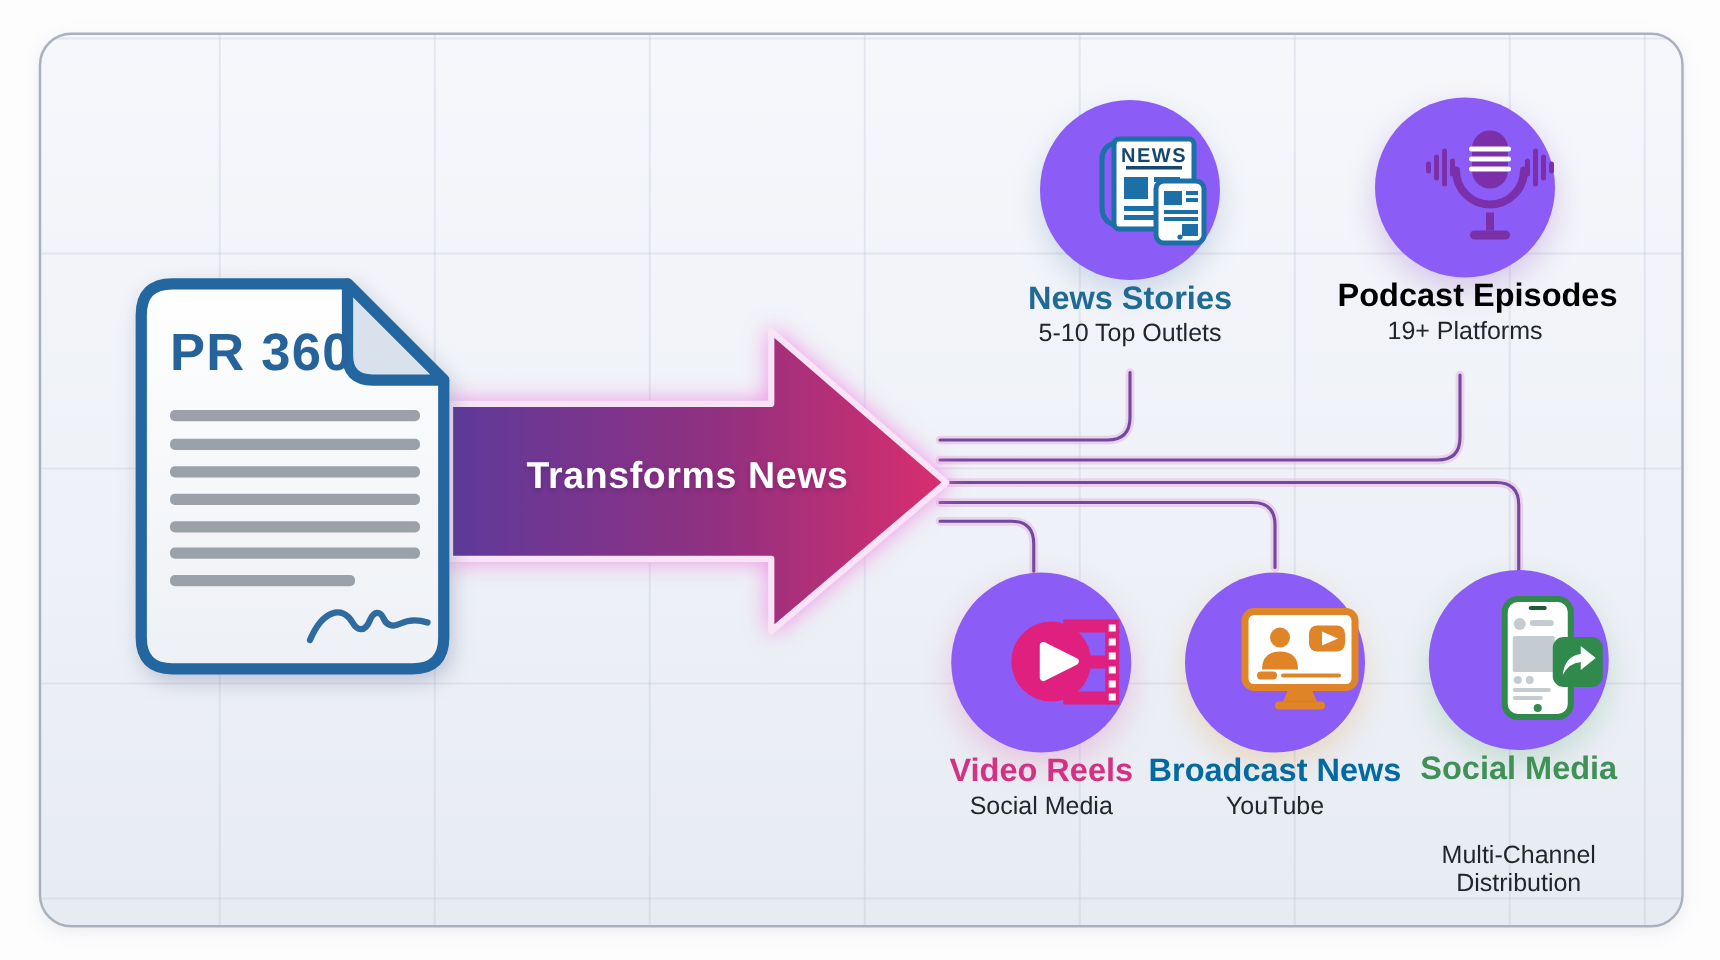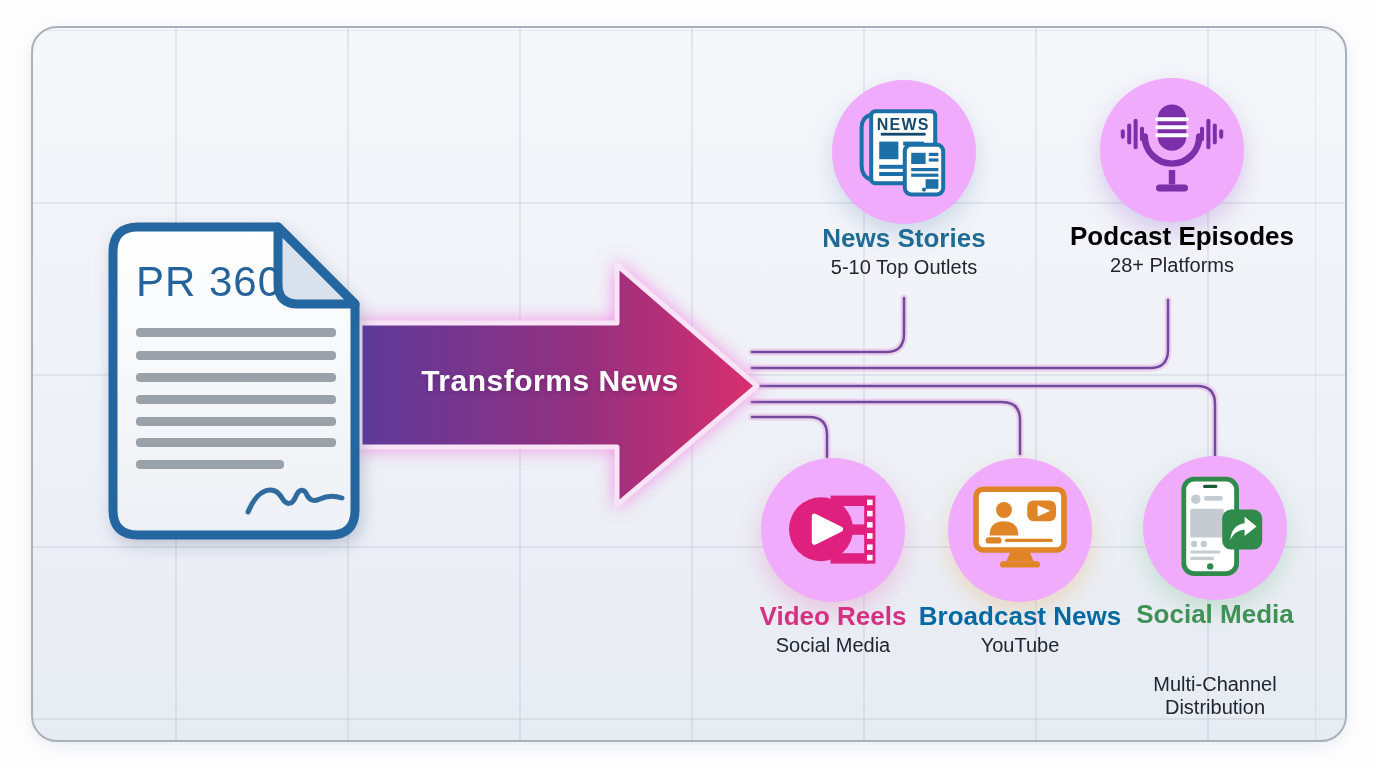--- a/index.html
+++ b/index.html
@@ -17,34 +17,34 @@
     position:absolute;inset:0;border-radius:24px;
     background-image:
       repeating-linear-gradient(to right, rgba(185,192,212,.30) 0 1.5px, transparent 1.5px 172px),
       repeating-linear-gradient(to bottom, rgba(185,192,212,.30) 0 1.5px, transparent 1.5px 172px);
     background-position:-30px 2px;
   }
   .connectors{position:absolute;left:0;top:0;width:1376px;height:768px;pointer-events:none;}
   .doc{position:absolute;left:108px;top:222px;width:252px;height:318px;}
   .doc svg{position:absolute;left:0;top:0;filter:drop-shadow(3px 6px 8px rgba(60,70,110,.25));}
   .doc-title{
-    position:absolute;left:28px;top:36px;font-size:42px;font-weight:400;
+    position:absolute;left:28px;top:36px;font-size:42px;font-weight:700;
     color:#26639b;letter-spacing:1px;
   }
   .arrow-wrap{position:absolute;left:356px;top:253px;width:420px;height:268px;}
   .arrow-wrap svg{filter:drop-shadow(0 0 9px rgba(240,130,225,.85));}
   .arrow-label{
     position:absolute;left:380px;top:364px;width:340px;text-align:center;
     font-size:30px;font-weight:bold;color:#ffffff;letter-spacing:.5px;
     text-shadow:0 2px 4px rgba(70,20,90,.35);
   }
   .node{position:absolute;width:244px;text-align:center;}
   .circle{
-    width:144px;height:144px;border-radius:50%;background:#f0abfc;
-    margin:0 auto;display:flex;align-items:center;justify-content:center;
+    width:144px;height:144px;border-radius:50%;background:#8b5cf6;
+    margin:0 auto;display:flex;align-items:center;justify-content:flex-end;
   }
   .node-label{font-size:26px;font-weight:bold;line-height:1.1;}
   .node-sub{margin-top:3px;font-size:20px;color:#21262e;line-height:1.15;}
   #node-news{left:782px;top:80px;}
   #node-podcast{left:1050px;top:78px;}
   #node-video{left:711px;top:458px;}
   #node-broadcast{left:898px;top:458px;}
   #node-social{left:1093px;top:456px;}
   #node-news .circle{box-shadow:0 10px 22px rgba(90,130,180,.25);}
   #node-podcast .circle{box-shadow:0 10px 24px rgba(150,95,200,.30);}
@@ -165,21 +165,21 @@
           <rect x="44" y="24" width="42" height="5" rx="2.5"></rect>
           <rect x="44" y="34" width="42" height="5" rx="2.5"></rect>
           <rect x="44" y="44" width="42" height="5" rx="2.5"></rect>
         </g>
         <path d="M31 48 a34 34 0 0 0 68 0" fill="none" stroke="#7b2fa8" stroke-width="8" stroke-linecap="round"></path>
         <rect x="61" y="90" width="8" height="18" fill="#7b2fa8"></rect>
         <rect x="45" y="108" width="40" height="9" rx="4.5" fill="#7b2fa8"></rect>
       </svg>
     </div>
     <div class="node-label" style="color: #000000; text-align: right;">Podcast Episodes</div>
-    <div class="node-sub">28+ Platforms</div>
+    <div class="node-sub">19+ Platforms</div>
   </div>
 
   <div class="node" id="node-video">
     <div class="circle">
       <svg width="104" height="104" viewBox="0 0 130 130">
         <g fill="#e0207e">
           <rect x="62" y="22" width="46" height="13"></rect>
           <rect x="62" y="58" width="46" height="13"></rect>
           <rect x="62" y="94" width="46" height="13"></rect>
           <rect x="104" y="22" width="14" height="85"></rect>

